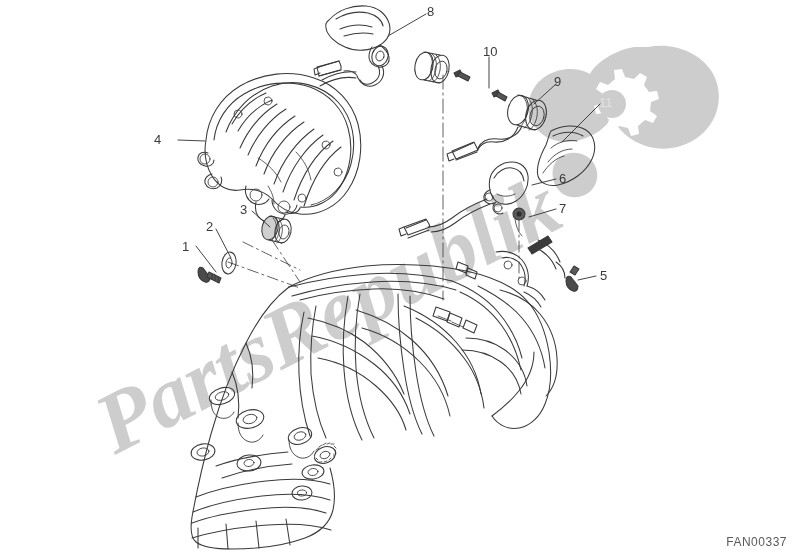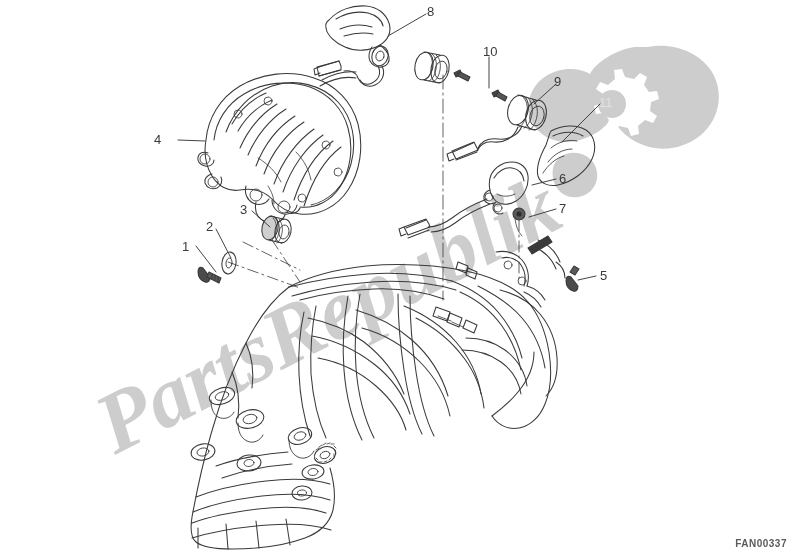--- a/index.html
+++ b/index.html
@@ -30,24 +30,23 @@
     font-size: 13px;
     color: #3a3a3a;
     line-height: 1;
     user-select: none;
   }
   #part-code {
     position: absolute;
     right: 12px;
     bottom: 8px;
     font-family: "Liberation Sans", sans-serif;
-    font-size: 10px;
+    font-size: 12px;
     letter-spacing: 0.5px;
     color: #5a5a5a;
-    font-weight: bold;
   }
   .wm-text {
     font-family: "Liberation Serif", serif;
     font-style: italic;
     font-weight: bold;
     font-size: 86px;
     fill: #cdcdcd;
   }
 </style>
 </head>

